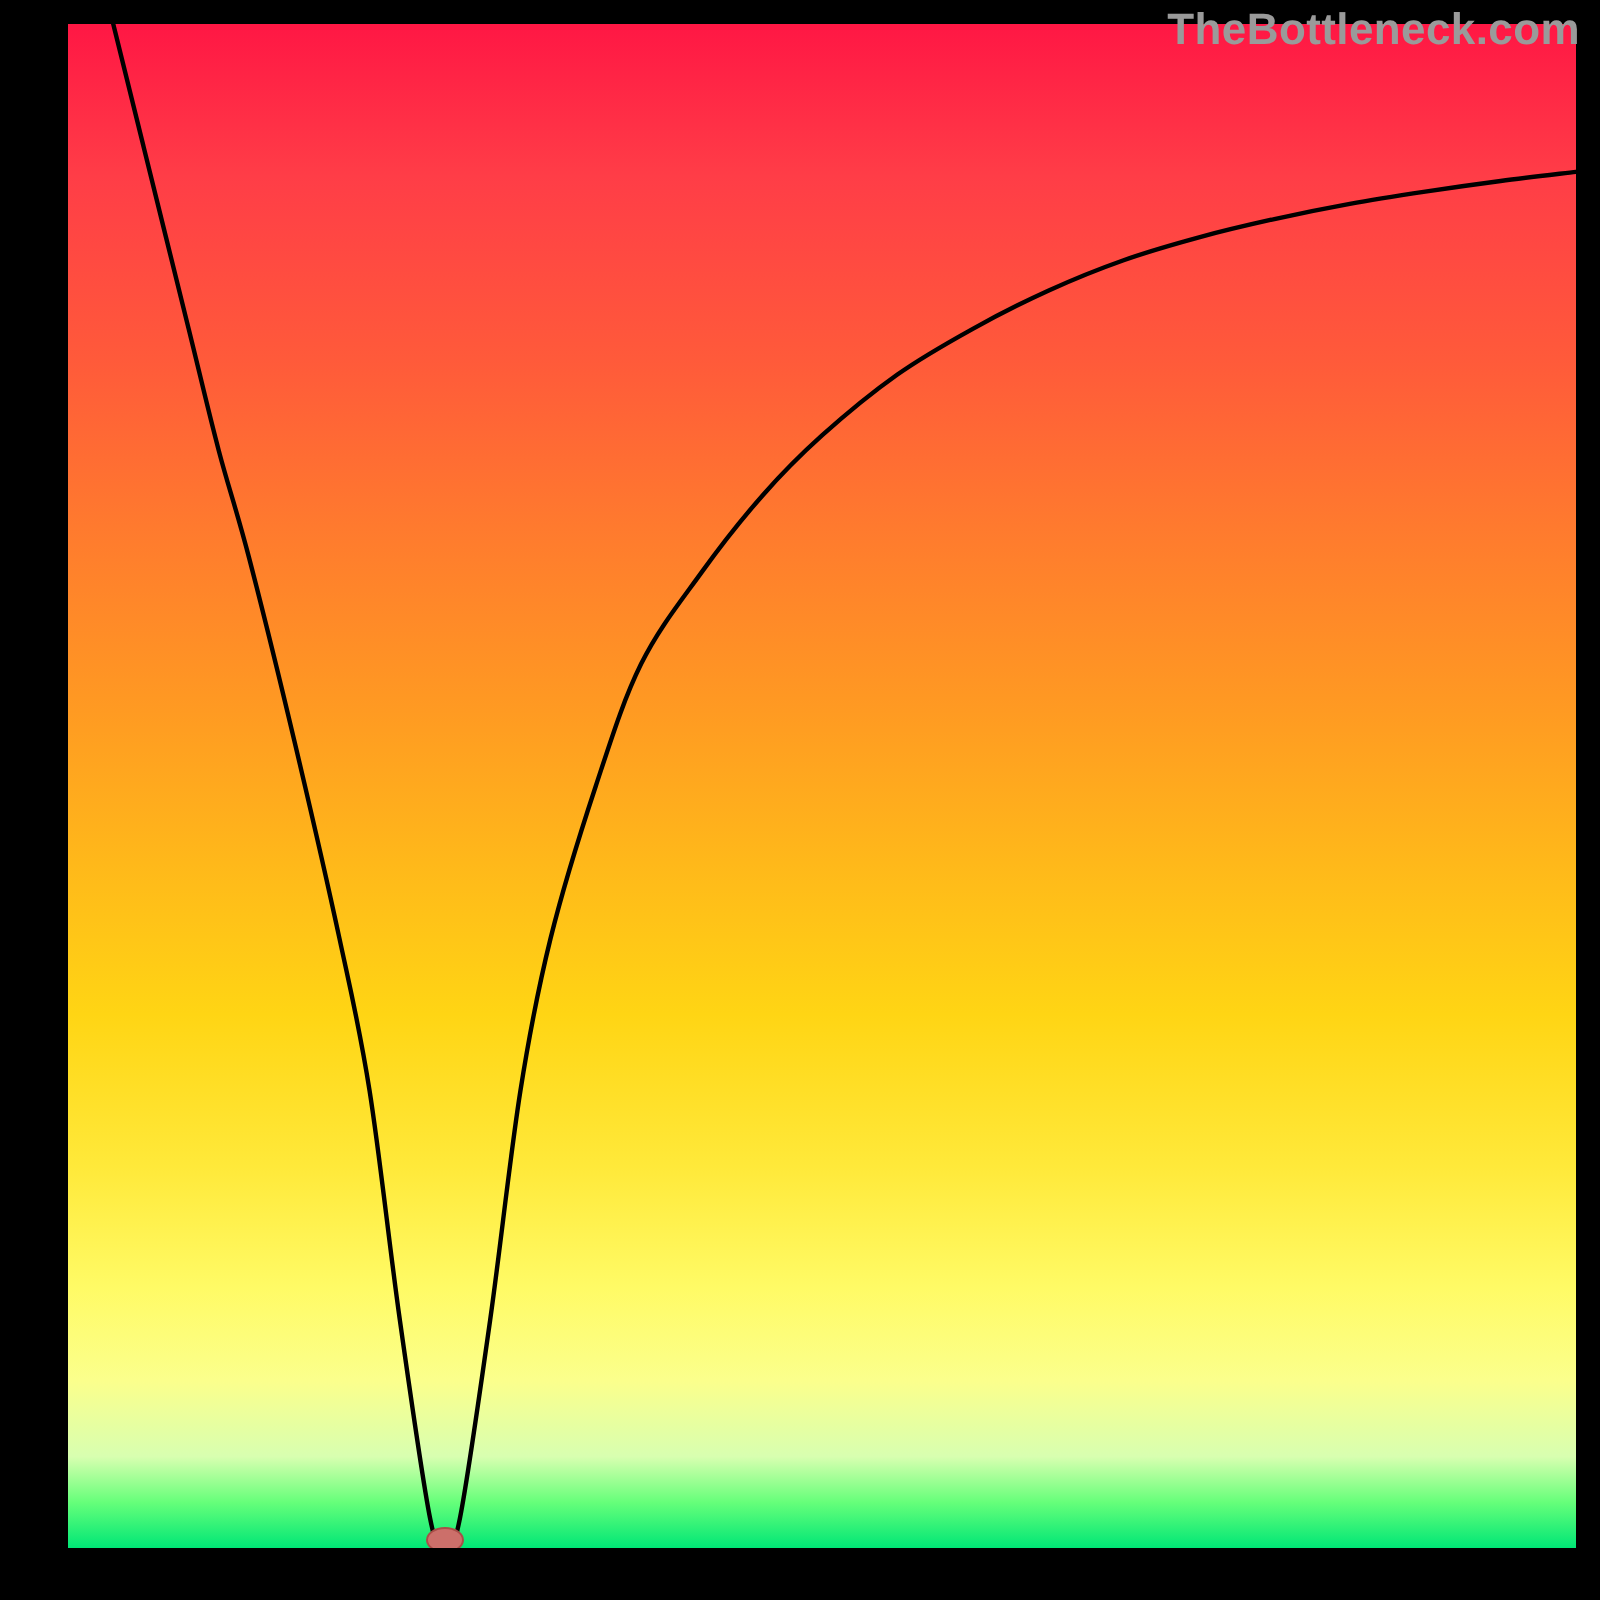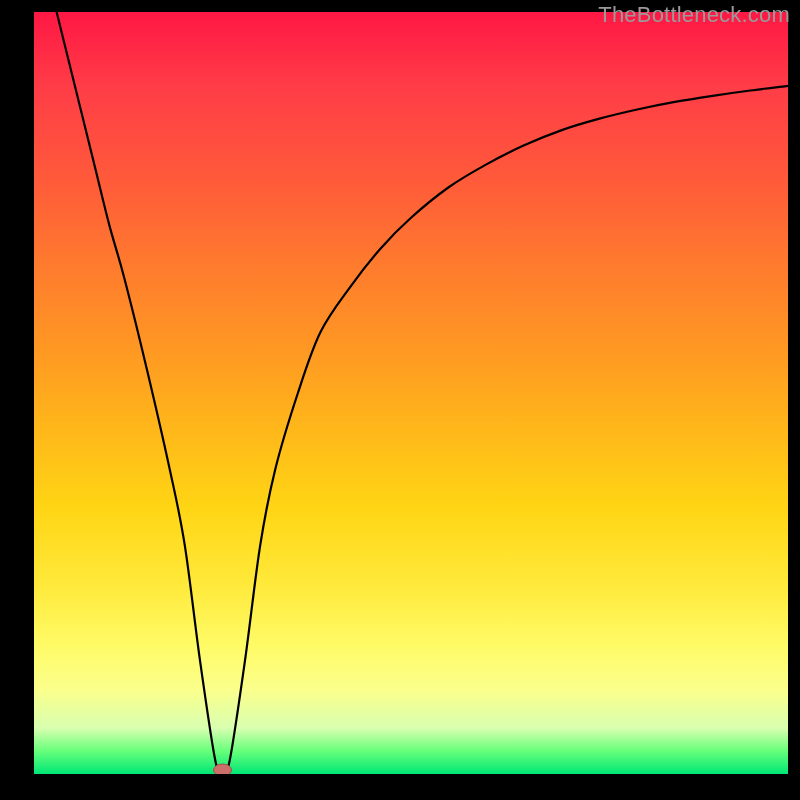--- a/index.html
+++ b/index.html
@@ -46,21 +46,21 @@
     width: 754px;
     height: 762px;
   }
   .watermark {
     position: absolute;
     top: 2px;
     right: 10px;
     color: #9a9a9a;
     font-size: 22px;
     letter-spacing: 0.2px;
-    font-weight: 400;
+    font-weight: 700;
   }
 </style>
 </head>
 <body>
 
 <div class="stage">
 
   <div class="plot-area">
     <svg class="curve-svg" viewBox="0 0 754 762" preserveAspectRatio="none">
       <path id="curve-path" fill="none" stroke="#000" stroke-width="2.2" stroke-linejoin="round" stroke-linecap="round" d="M 22.62 0.00 C 25.13 10.16, 31.42 35.56, 37.70 60.96 C 43.98 86.36, 54.04 127.00, 60.32 152.40 C 66.60 177.80, 70.37 194.31, 75.40 213.36 C 80.43 232.41, 84.20 242.57, 90.48 266.70 C 96.76 290.83, 105.56 326.39, 113.10 358.14 C 120.64 389.89, 129.44 427.99, 135.72 457.20 C 142.00 486.41, 145.77 501.65, 150.80 533.40 C 155.83 565.15, 160.85 612.14, 165.88 647.70 C 170.91 683.26, 177.19 727.71, 180.96 746.76 C 184.73 765.81, 185.99 762.00, 188.50 762.00 C 191.01 762.00, 192.27 765.81, 196.04 746.76 C 199.81 727.71, 206.09 683.26, 211.12 647.70 C 216.15 612.14, 221.17 565.15, 226.20 533.40 C 231.23 501.65, 235.00 482.60, 241.28 457.20 C 247.56 431.80, 256.36 403.86, 263.90 381.00 C 271.44 358.14, 277.72 337.82, 286.52 320.04 C 295.32 302.26, 306.63 288.29, 316.68 274.32 C 326.73 260.35, 336.79 247.65, 346.84 236.22 C 356.89 224.79, 365.69 215.90, 377.00 205.74 C 388.31 195.58, 402.13 184.15, 414.70 175.26 C 427.27 166.37, 439.83 159.38, 452.40 152.40 C 464.97 145.41, 477.53 139.07, 490.10 133.35 C 502.67 127.64, 515.23 122.56, 527.80 118.11 C 540.37 113.67, 552.93 110.11, 565.50 106.68 C 578.07 103.25, 590.63 100.33, 603.20 97.54 C 615.77 94.74, 628.33 92.20, 640.90 89.92 C 653.47 87.63, 666.03 85.72, 678.60 83.82 C 691.17 81.91, 703.73 80.14, 716.30 78.49 C 728.87 76.83, 747.72 74.68, 754.00 73.91"></path>

